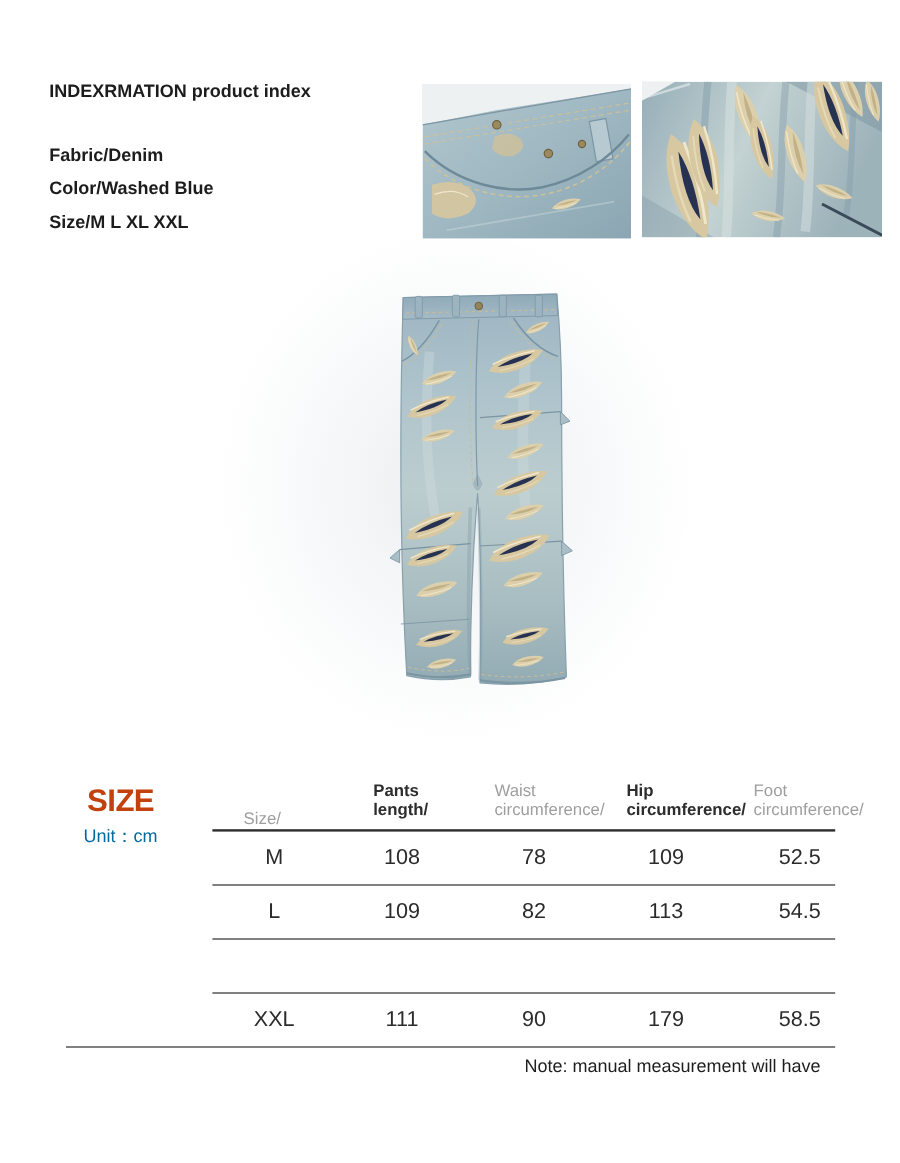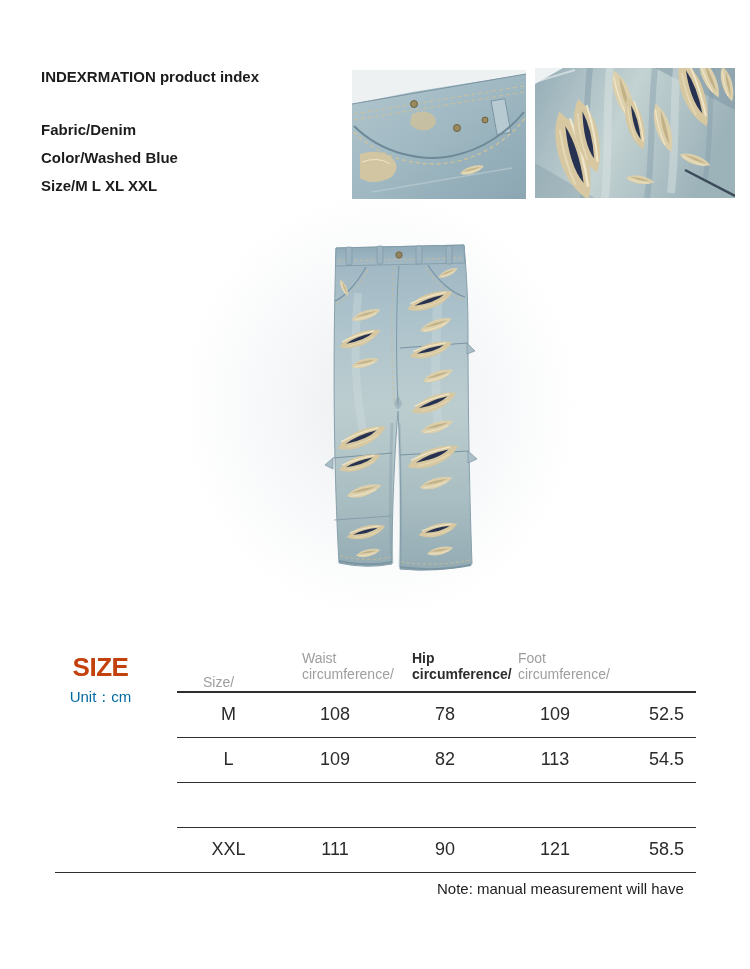--- a/index.html
+++ b/index.html
@@ -246,20 +246,24 @@
   <div class="rule rule-head"></div>
   <div class="rule rule-r1"></div>
   <div class="rule rule-r2"></div>
   <div class="rule rule-r3"></div>
   <div class="rule rule-bottom"></div>
 
   <div class="grid thead">
     <div class="hcell p1 muted vcenter">
       <span>Size/</span>
     </div>
+    <div class="hcell p2 strong">
+      <span>Pants</span>
+      <span>length/</span>
+    </div>
     <div class="hcell p3 muted">
       <span>Waist</span>
       <span>circumference/</span>
     </div>
     <div class="hcell p4 strong">
       <span>Hip</span>
       <span>circumference/</span>
     </div>
     <div class="hcell p5 muted">
       <span>Foot</span>
@@ -278,21 +282,21 @@
     <div class="vcell">L</div>
     <div class="vcell">109</div>
     <div class="vcell">82</div>
     <div class="vcell">113</div>
     <div class="vcell">54.5</div>
   </div>
   <div class="grid trow r3">
     <div class="vcell">XXL</div>
     <div class="vcell">111</div>
     <div class="vcell">90</div>
-    <div class="vcell">121</div>
+    <div class="vcell">179</div>
     <div class="vcell">58.5</div>
   </div>
 
   <div class="note">
     <div>Note: manual measurement will have</div>
   </div>
 
 </div>
 
 </body></html>

